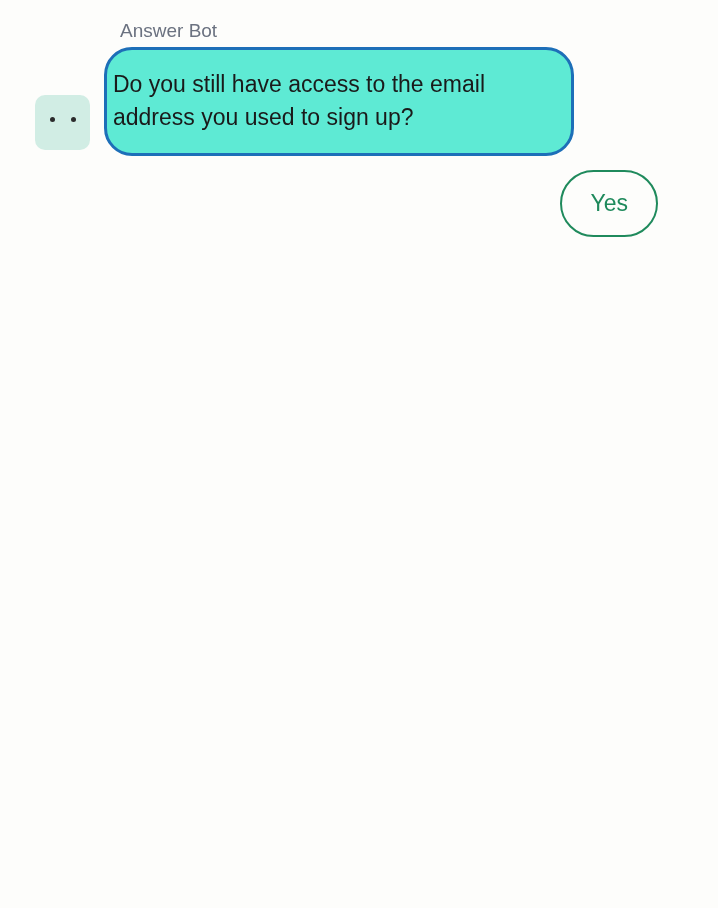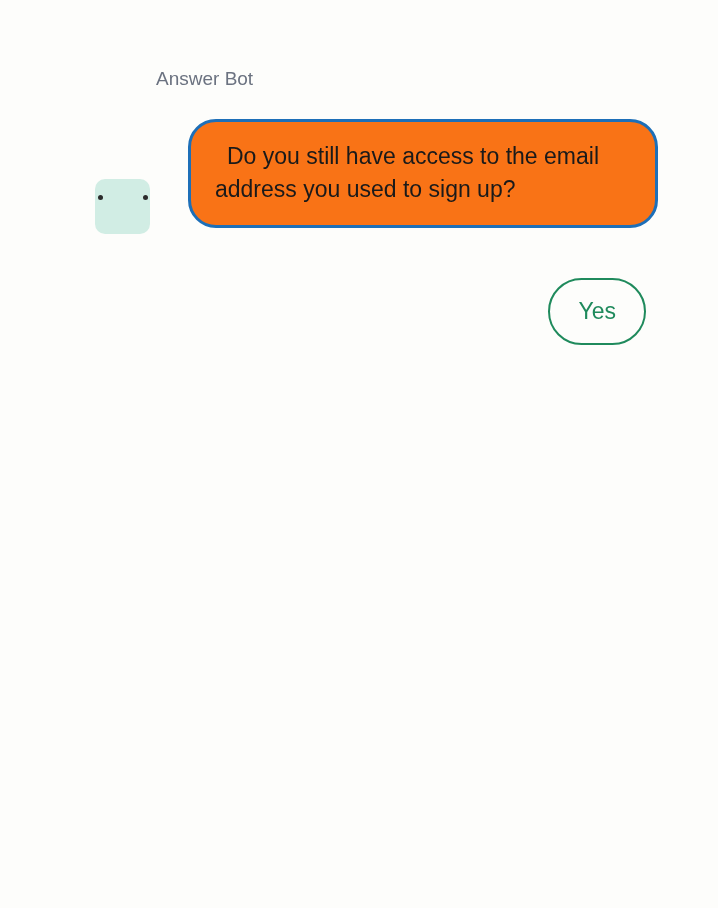--- a/index.html
+++ b/index.html
@@ -1,17 +1,17 @@
 <!DOCTYPE html>
 <html><head>
   <meta charset="utf-8">
   <style>
     * {
       box-sizing: border-box;
-      margin: 12px;
+      margin: 0;
       padding: 0;
     }
     body {
       width: 718px;
       height: 908px;
       background: #fdfdfb;
       font-family: -apple-system, BlinkMacSystemFont, "Segoe UI", Helvetica, Arial, sans-serif;
       padding: 20px 35px;
     }
     .chat-container {
@@ -46,24 +46,24 @@
       gap: 16px;
       margin-top: -6px;
     }
     .avatar-eye {
       width: 5px;
       height: 5px;
       background: #2b2b2b;
       border-radius: 50%;
     }
     .message-bubble {
-      background: #f97316;
+      background: #5eead4;
       border: 3px solid #1d6fb8;
       border-radius: 28px;
-      padding: 18px 24px;
+      padding: 18px 6px;
       font-size: 23px;
       line-height: 1.45;
       color: #1a1a1a;
       max-width: 470px;
     }
     .response-row {
       display: flex;
       justify-content: flex-end;
       gap: 8px;
       margin-top: 14px;

